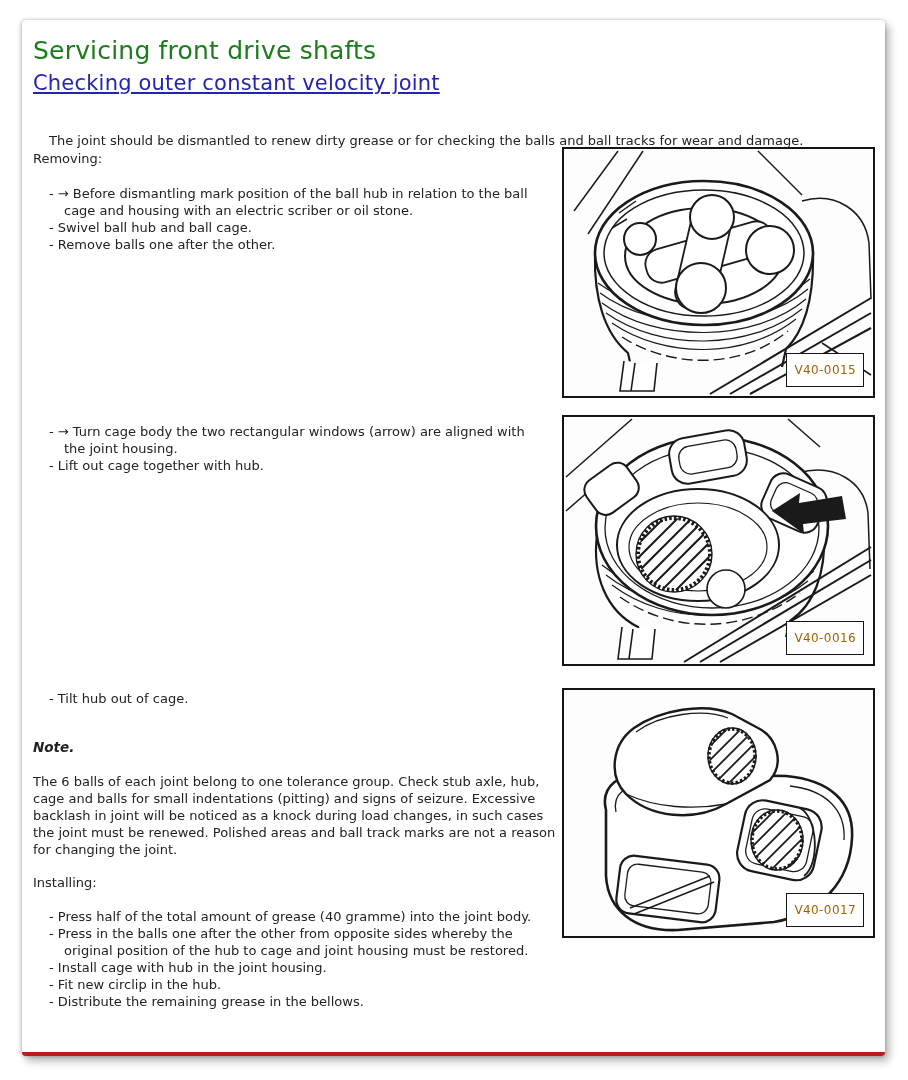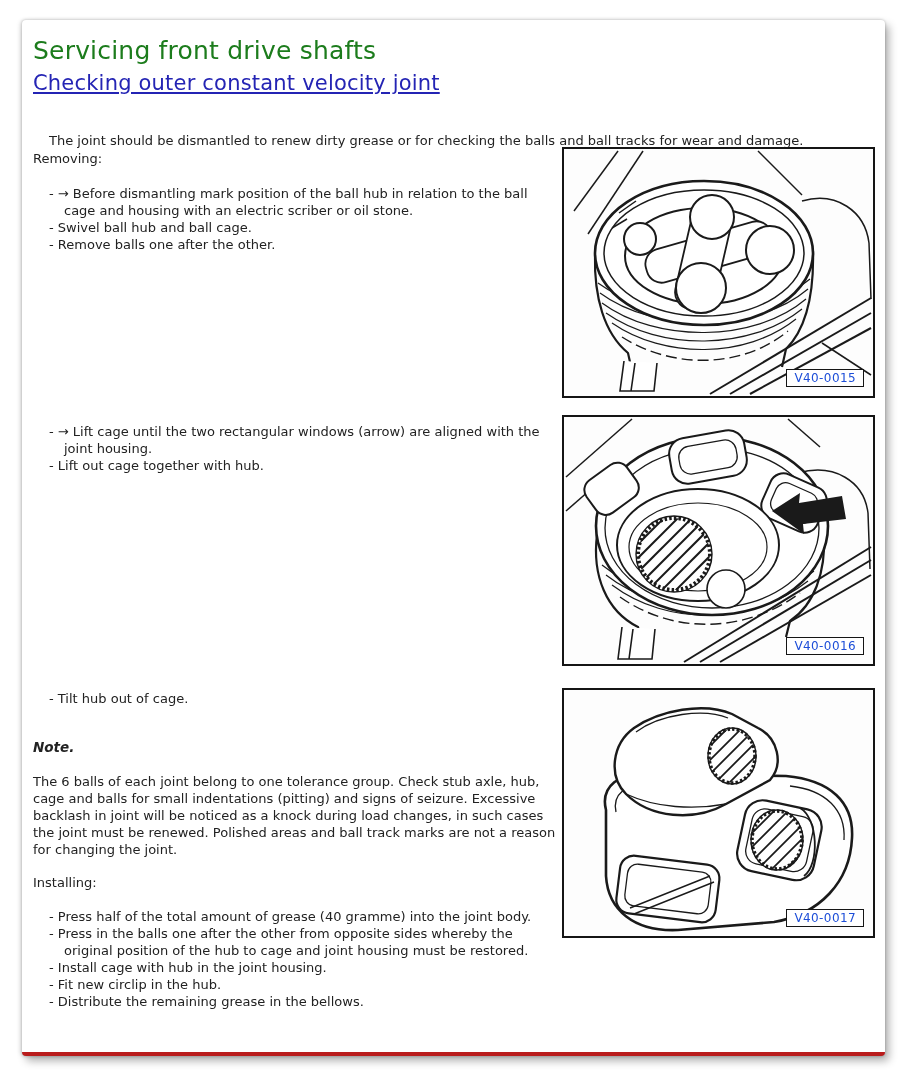--- a/index.html
+++ b/index.html
@@ -27,41 +27,41 @@
   .list-installing{top:888px;width:508px;}
   .step{font-size:13px;line-height:17px;padding-left:15px;text-indent:-15px;}
   .figure{position:absolute;left:540px;width:313px;height:251px;border:2px solid #151515;background:#fdfdfd;box-sizing:border-box;margin:0;}
   .fig1{top:127px;}
   .fig2{top:395px;}
   .fig3{top:668px;height:250px;}
   .figure svg{position:absolute;left:0;top:0;width:309px;height:247px;}
   .fig3 svg{height:246px;}
   .fig-label{
     position:absolute;right:9px;bottom:9px;border:1.5px solid #151515;background:#fff;
-    font-size:12px;line-height:16px;padding:0 7px;letter-spacing:.4px;color:#1d4ed8;
+    font-size:12px;line-height:16px;padding:8px 7px;letter-spacing:.4px;color:#a16207;
   }
 </style>
 </head>
 <body>
 
 <div class="page">
 
   <h1 class="title">Servicing front drive shafts</h1>
   <h2 class="subtitle">Checking outer constant velocity joint</h2>
   <p class="intro">The joint should be dismantled to renew dirty grease or for checking the balls and ball tracks for wear and damage.</p>
 
   <div class="sec-h h-removing">Removing:</div>
   <div class="list list-removing">
     <div class="step">- → Before dismantling mark position of the ball hub in relation to the ball cage and housing with an electric scriber or oil stone.</div>
     <div class="step">- Swivel ball hub and ball cage.</div>
     <div class="step">- Remove balls one after the other.</div>
   </div>
 
   <div class="list list-turncage">
-    <div class="step">- → Lift cage until the two rectangular windows (arrow) are aligned with the joint housing.</div>
+    <div class="step">- → Turn cage body the two rectangular windows (arrow) are aligned with the joint housing.</div>
     <div class="step">- Lift out cage together with hub.</div>
   </div>
 
   <div class="list list-swing">
     <div class="step">- Tilt hub out of cage.</div>
   </div>
 
   <div class="note-h">Note.</div>
   <p class="note-p">The 6 balls of each joint belong to one tolerance group. Check stub axle, hub, cage and balls for small indentations (pitting) and signs of seizure. Excessive backlash in joint will be noticed as a knock during load changes, in such cases the joint must be renewed. Polished areas and ball track marks are not a reason for changing the joint.</p>
 

